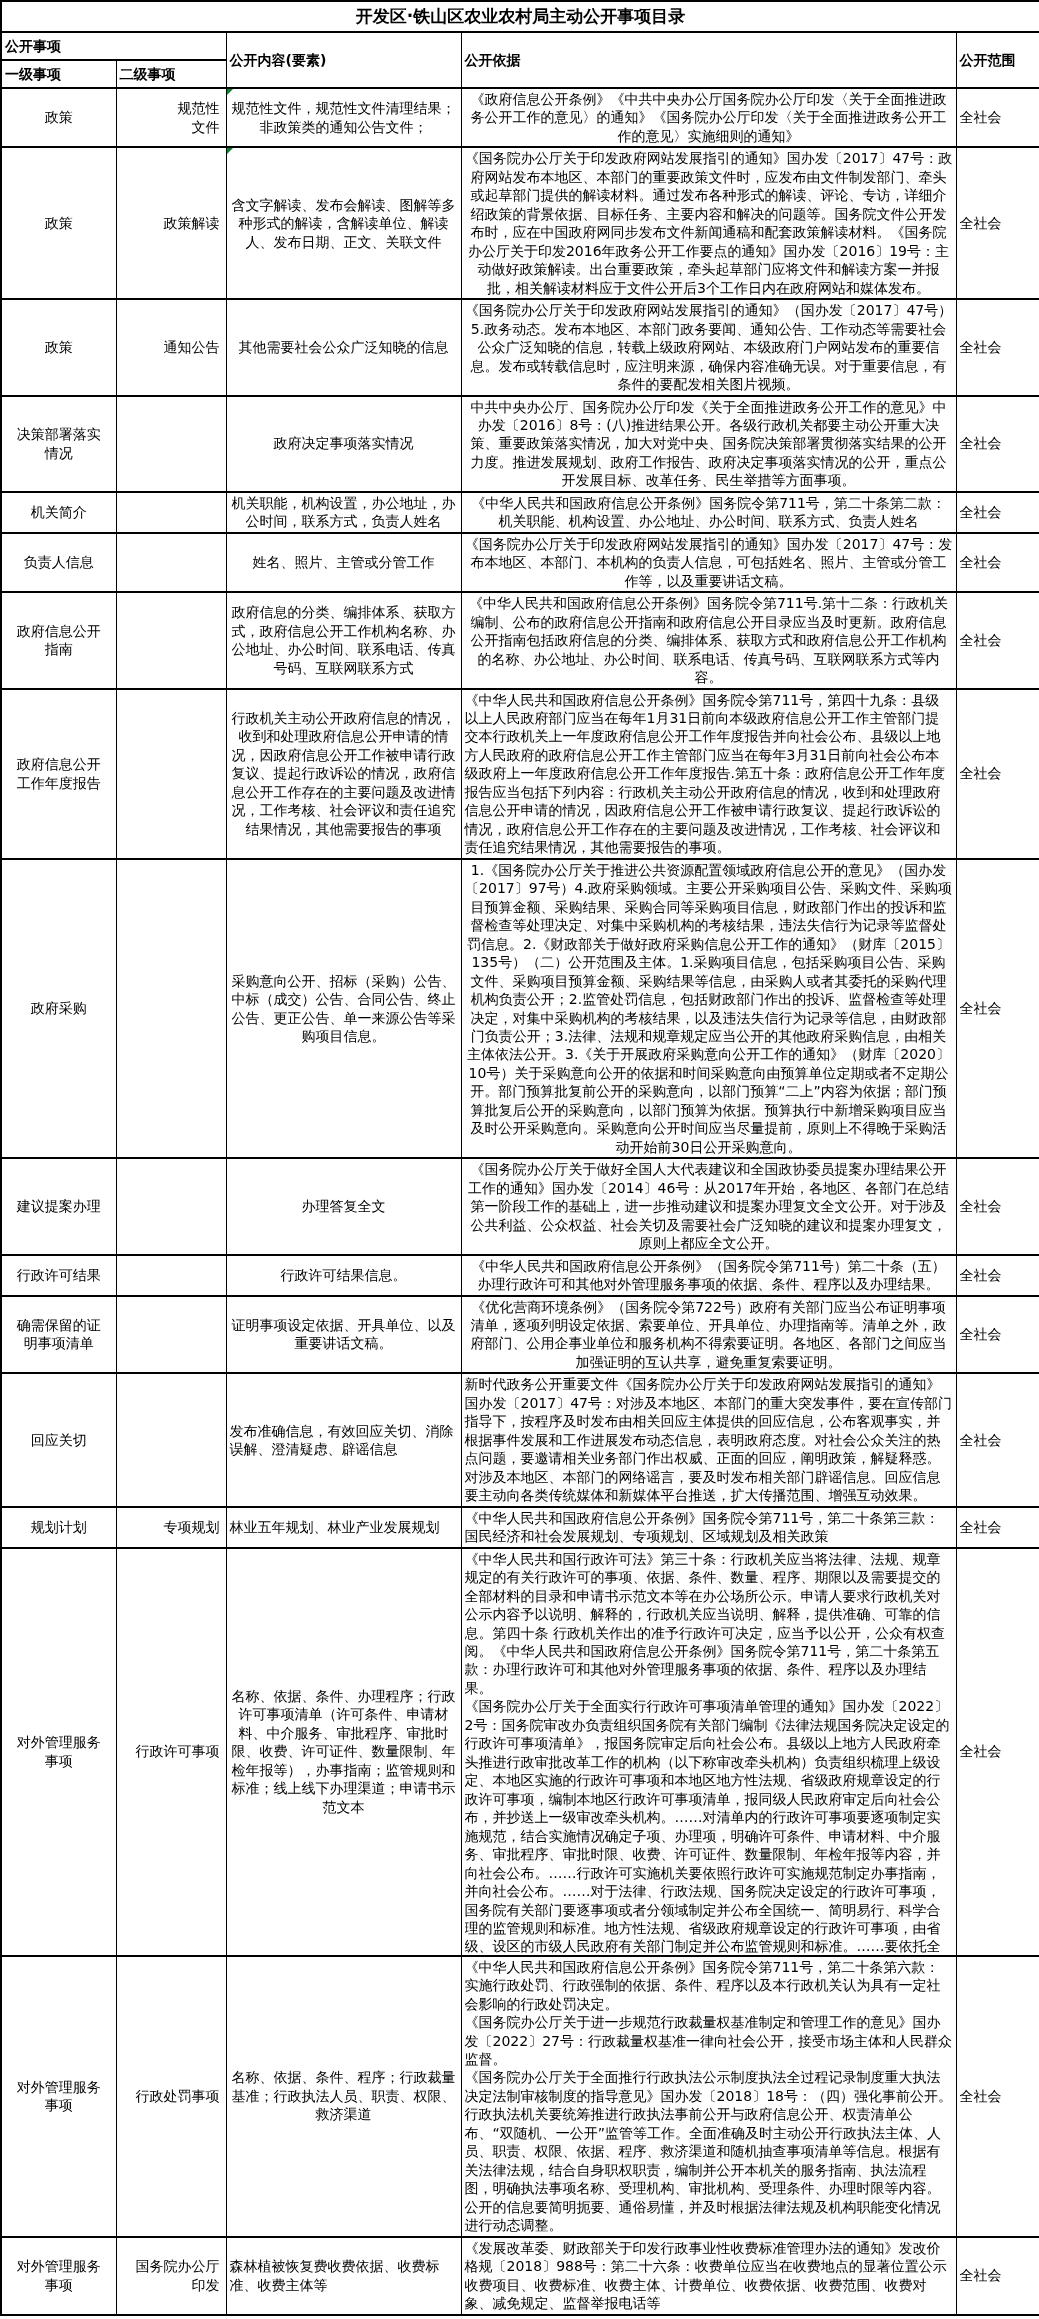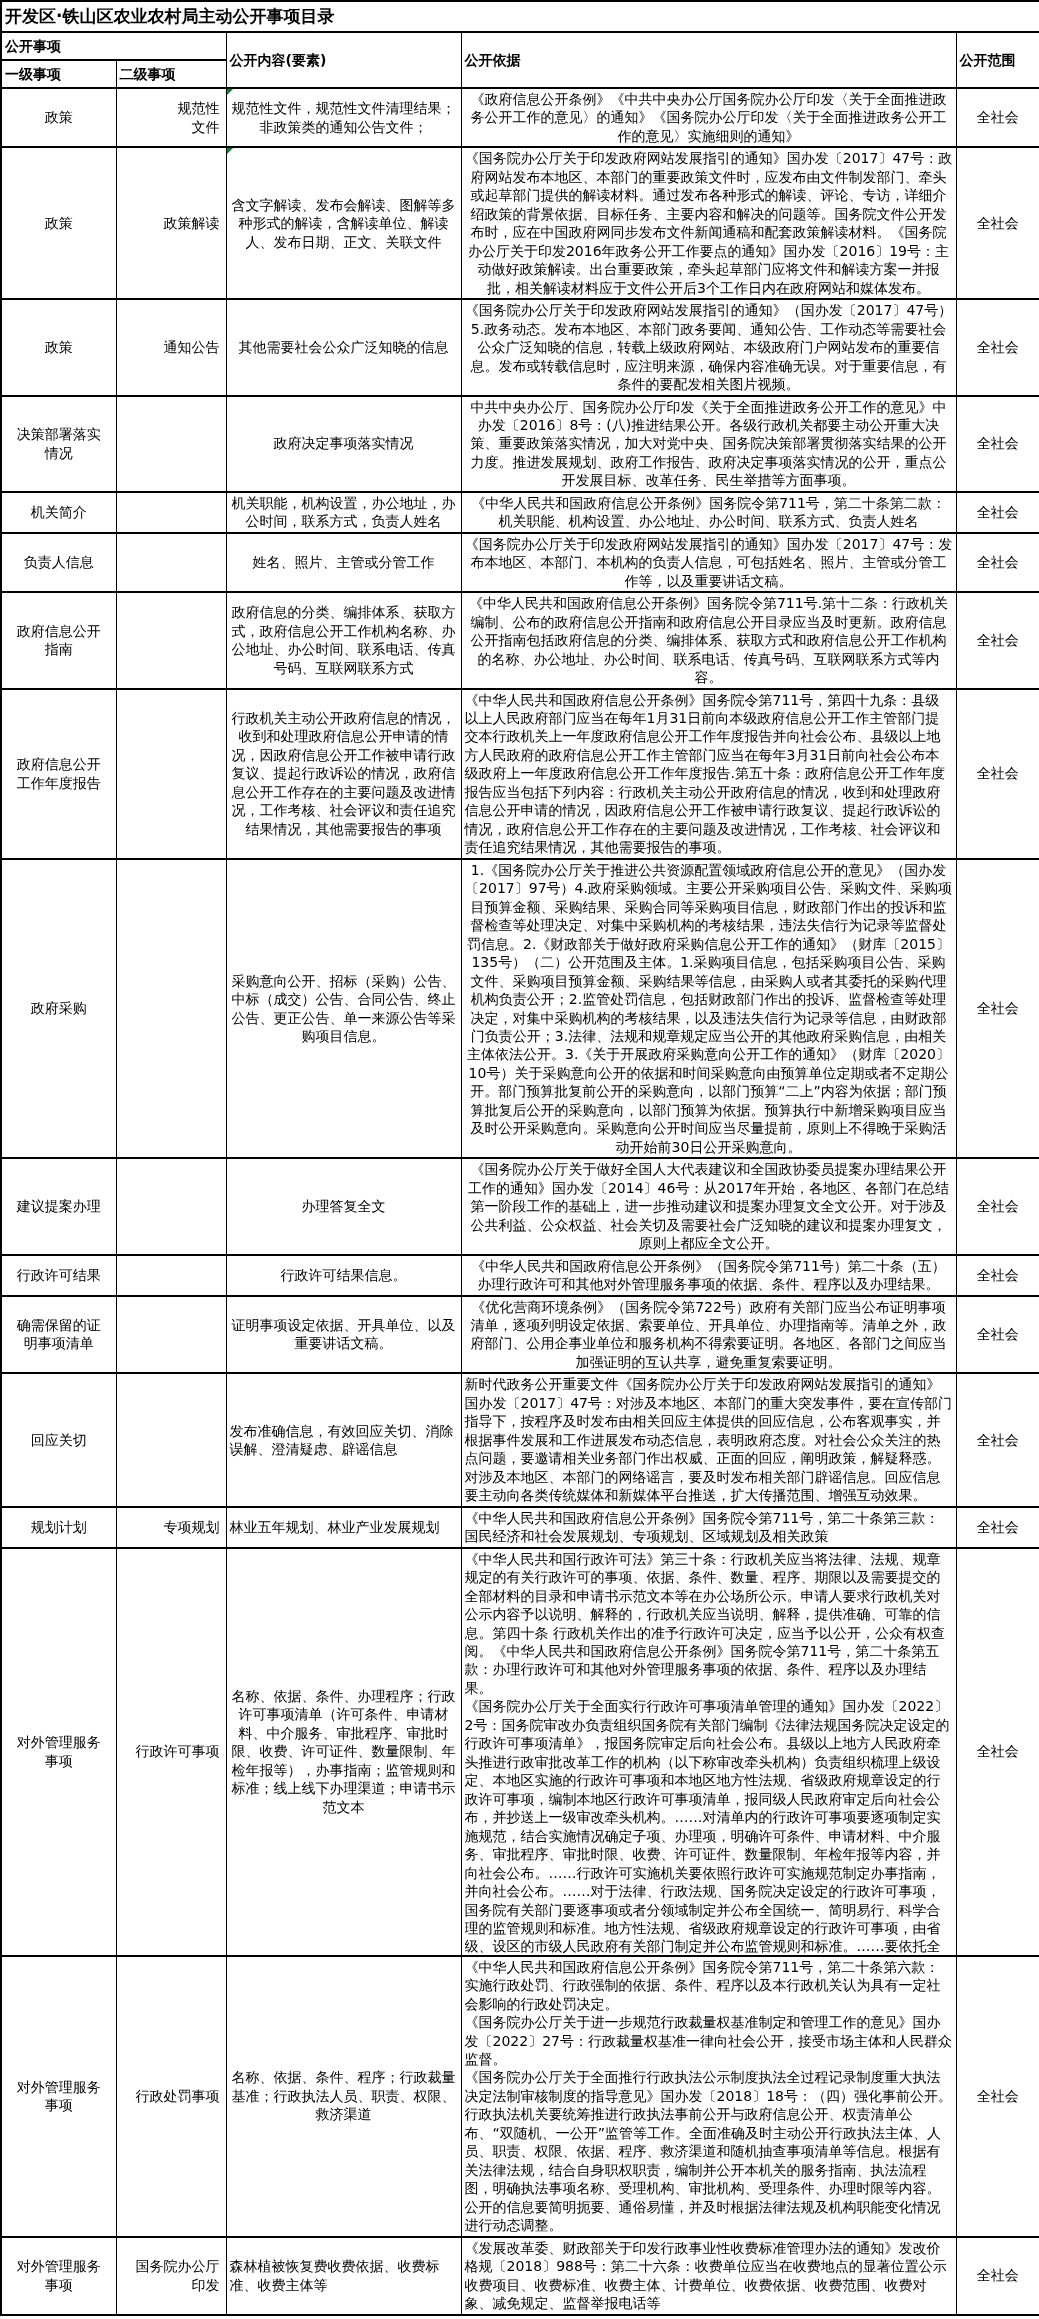--- a/index.html
+++ b/index.html
@@ -2,25 +2,25 @@
 <html><head>
 <meta charset="utf-8">
 <style>
   html,body{margin:0;padding:0;background:#fff;color:#000;
     font-family:"DejaVu Sans","Liberation Sans",sans-serif;}
   .page{width:1039px;background:#fff;}
   table{border-collapse:collapse;table-layout:fixed;width:1039px;border:2px solid #000;}
   th,td{border:1px solid #000;border-top-width:2px;border-bottom-width:2px;
     vertical-align:middle;font-size:14px;line-height:1.32;padding:1px 3px;
     overflow:hidden;}
-  th.title-cell{font-size:17px;font-weight:bold;height:27px;text-align:left;}
+  th.title-cell{font-size:17px;font-weight:bold;height:27px;text-align:center;}
   thead th{font-weight:bold;text-align:left;height:24px;}
   td.c1{text-align:center;padding:1px 9px;}
   td.c2{text-align:right;padding:1px 6px;}
-  td.c5{text-align:center;}
+  td.c5{}
   .al-center{text-align:center;}
   .al-left{text-align:left;margin-top:11px;}
   .cellbox{white-space:pre-wrap;word-break:break-all;}
   .clip{max-height:404px;overflow:hidden;}
   td.rel{position:relative;margin-left:44px;}
   .marker{position:absolute;top:0;left:0;width:0;height:0;
     border-left:6px solid #0a7f2e;border-bottom:6px solid transparent;}
 </style>
 </head>
 <body>

